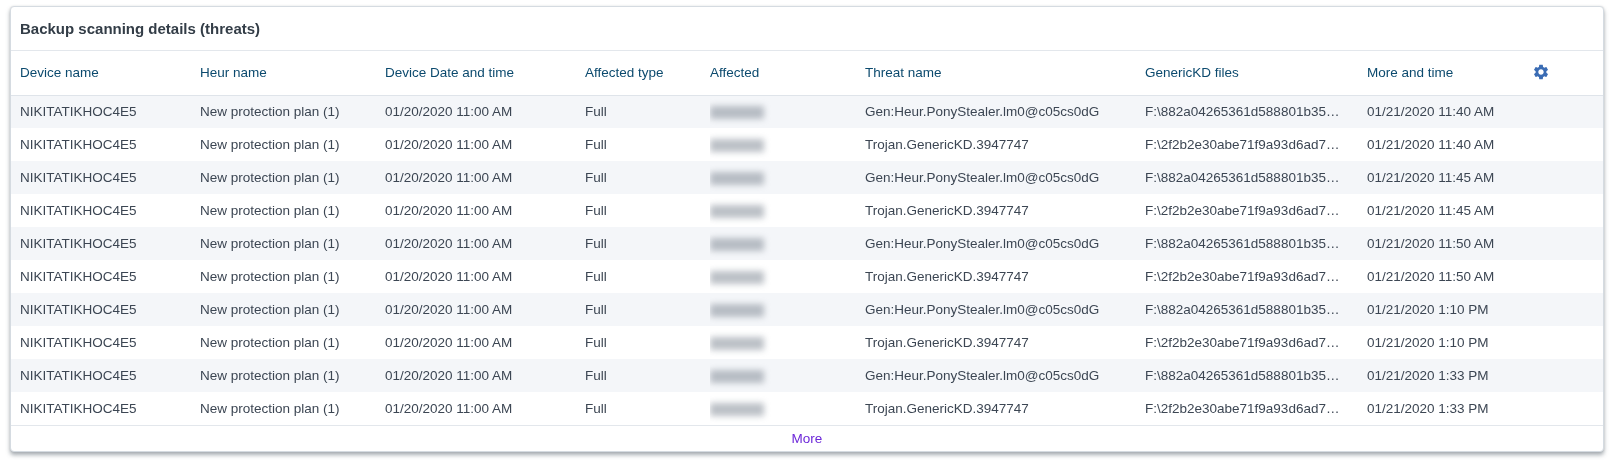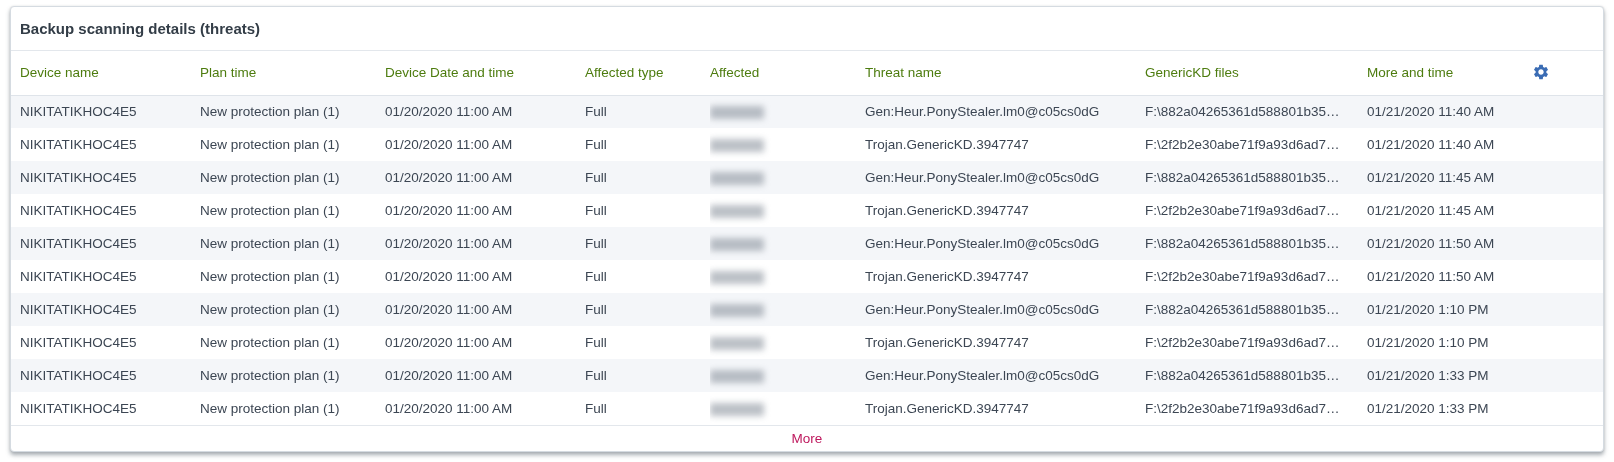--- a/index.html
+++ b/index.html
@@ -36,21 +36,21 @@
     padding: 0 12px 0 0;
     white-space: nowrap;
     overflow: hidden;
     text-align: left;
     font-weight: 400;
   }
   th:first-child, td:first-child { padding-left: 9px; }
   thead tr { height: 44px; border-bottom: 1px solid #dfe4ea; }
   thead th {
     font-size: 13.5px;
-    color: #4d7c0f;
+    color: #0c4a6e;
     vertical-align: middle;
   }
   tbody tr { height: 33px; }
   tbody tr:nth-child(odd) { background: #f4f6f9; }
   tbody td {
     font-size: 13.5px;
     color: #3c4653;
     vertical-align: middle;
   }
   .gear-cell { padding-left: 8px; }
@@ -69,21 +69,21 @@
     opacity: 0.55;
     vertical-align: middle;
   }
   .more-row {
     height: 26px;
     border-top: 1px solid #e3e7ec;
     display: flex; align-items: center; justify-content: center;
   }
   .more-link {
     font-size: 13.5px;
-    color: #be185d;
+    color: #6d28d9;
     text-decoration: none;
     cursor: pointer;
   }
 </style>
 </head>
 <body>
 
 <div class="card">
 
   <div class="card-title">
@@ -98,21 +98,21 @@
       <col style="width:125px">
         <col style="width:155px">
         <col style="width:280px">
       <col style="width:222px">
         <col style="width:156px">
         <col style="width:80px">
     </colgroup>
     <thead>
       <tr>
         <th>Device name</th>
-        <th>Plan time</th>
+        <th>Heur name</th>
         <th>Device Date and time</th>
         <th>Affected type</th>
         <th>Affected</th>
         <th>Threat name</th>
         <th>GenericKD files</th>
         <th>More and time</th>
         <th class="gear-cell">
           <span class="gear-btn">
             <svg viewBox="0 0 24 24" width="18" height="18" fill="#3a6cb4" aria-hidden="true">
               <path d="M19.14,12.94c0.04-0.3,0.06-0.61,0.06-0.94c0-0.32-0.02-0.64-0.07-0.94l2.03-1.58c0.18-0.14,0.23-0.41,0.12-0.61l-1.92-3.32c-0.12-0.22-0.37-0.29-0.59-0.22l-2.39,0.96c-0.5-0.38-1.03-0.7-1.62-0.94L14.4,2.81c-0.04-0.24-0.24-0.41-0.48-0.41h-3.84c-0.24,0-0.43,0.17-0.47,0.41L9.25,5.35C8.66,5.59,8.12,5.92,7.63,6.29L5.24,5.33c-0.22-0.08-0.47,0-0.59,0.22L2.74,8.87C2.62,9.08,2.66,9.34,2.86,9.48l2.03,1.58C4.84,11.36,4.8,11.69,4.8,12s0.02,0.64,0.07,0.94l-2.03,1.58c-0.18,0.14-0.23,0.41-0.12,0.61l1.92,3.32c0.12,0.22,0.37,0.29,0.59,0.22l2.39-0.96c0.5,0.38,1.03,0.7,1.62,0.94l0.36,2.54c0.05,0.24,0.24,0.41,0.48,0.41h3.84c0.24,0,0.44-0.17,0.47-0.41l0.36-2.54c0.59-0.24,1.13-0.56,1.62-0.94l2.39,0.96c0.22,0.08,0.47,0,0.59-0.22l1.92-3.32c0.12-0.22,0.07-0.47-0.12-0.61L19.14,12.94z M12,15.6c-1.98,0-3.6-1.62-3.6-3.6s1.62-3.6,3.6-3.6s3.6,1.62,3.6,3.6S13.98,15.6,12,15.6z"></path>

